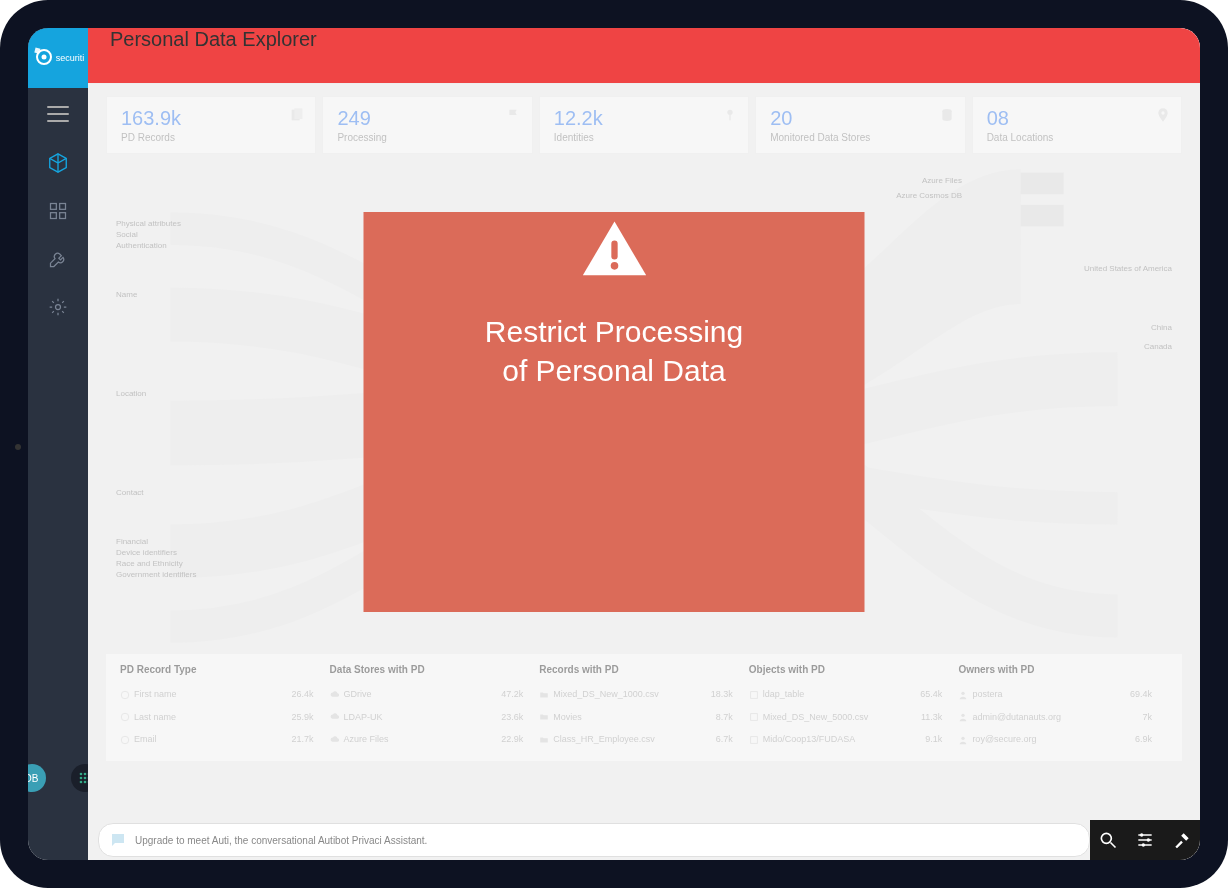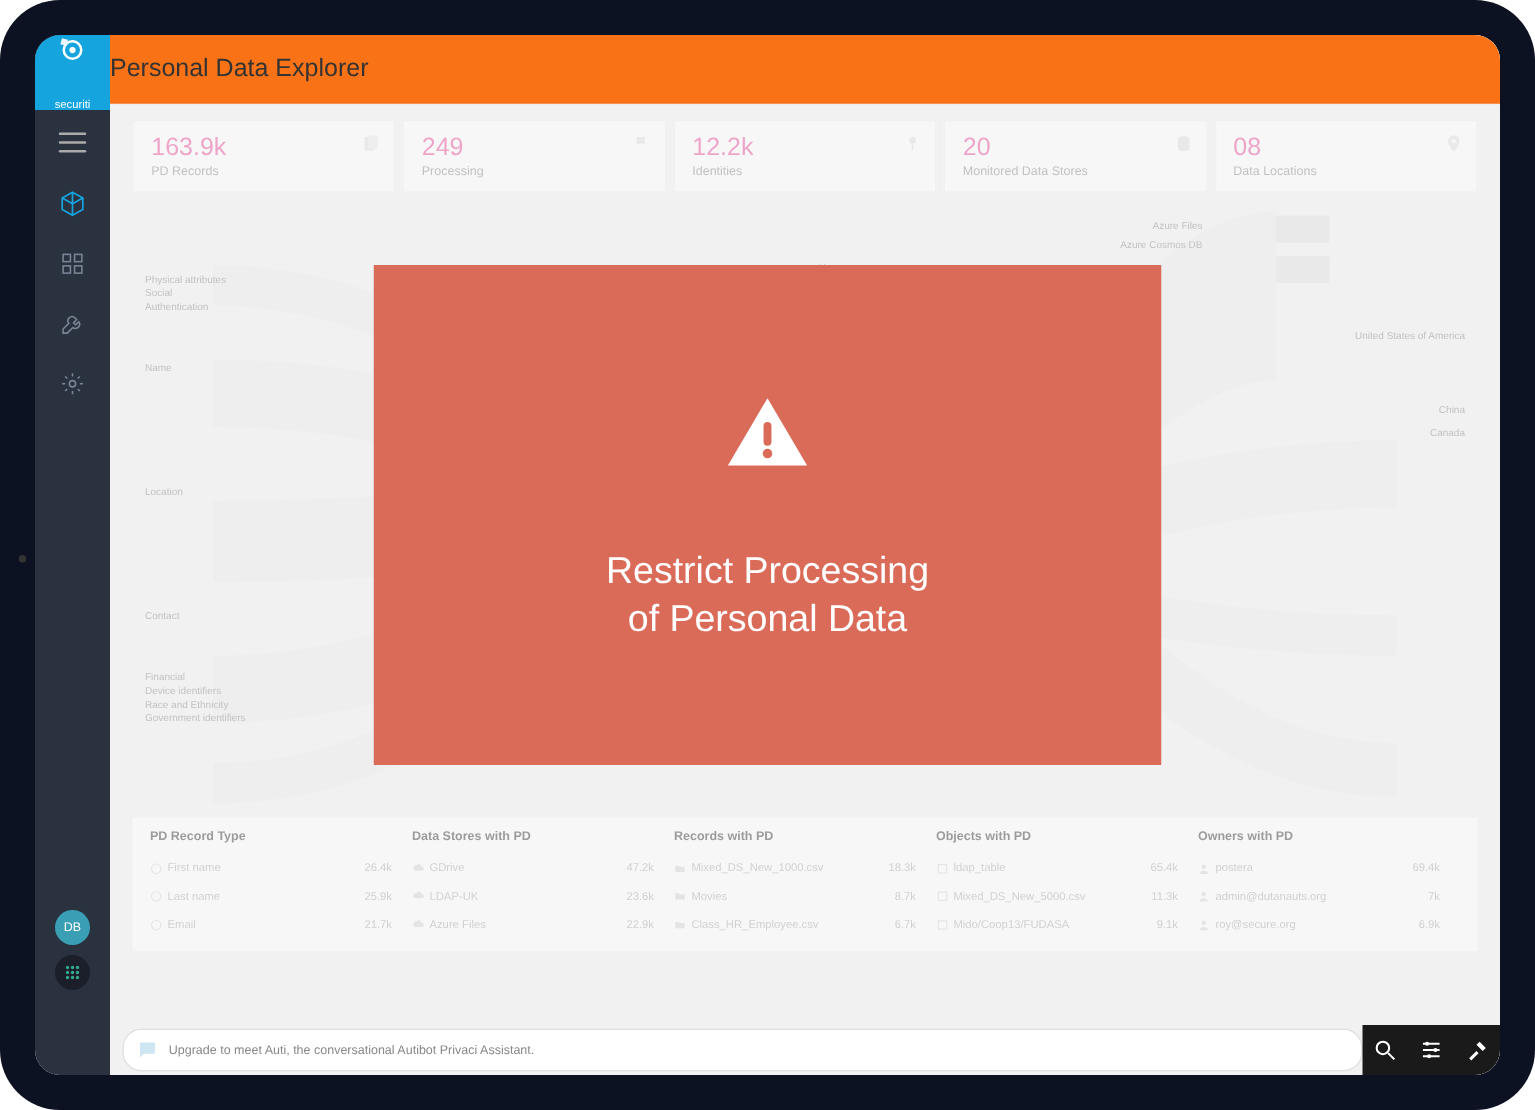--- a/index.html
+++ b/index.html
@@ -44,23 +44,23 @@
   display: flex;
   flex-direction: column;
   align-items: center;
   position: relative;
 }
 .logo-box {
   width: 60px;
   height: 60px;
   background: #15a4de;
   display: flex;
-  flex-direction: column;
-  align-items: center;
-  justify-content: space-between;
+  flex-direction: row;
+  align-items: center;
+  justify-content: center;
   color: #fff;
 }
 .logo-box svg { margin-bottom: 2px; }
 .logo-text { font-size: 9px; color: #fff; }
 .hamburger {
   margin-top: 18px;
   width: 22px;
   height: 16px;
   display: flex;
   flex-direction: column;
@@ -78,22 +78,22 @@
   width: 26px;
   height: 26px;
   display: flex;
   align-items: center;
   justify-content: center;
 }
 .sidebar-bottom {
   position: absolute;
   bottom: 68px;
   display: flex;
-  flex-direction: column;
-  gap: 8px;
+  flex-direction: row;
+  gap: 25px;
 }
 .avatar {
   width: 28px;
   height: 28px;
   border-radius: 50%;
   background: #3a9fb5;
   color: #fff;
   font-size: 10px;
   display: flex;
   align-items: center;
@@ -112,23 +112,24 @@
 
 .main {
   flex: 1;
   display: flex;
   flex-direction: column;
   position: relative;
   background: #f1f1f1;
 }
 .header {
   height: 56px;
-  background: #f97316;
-  display: flex;
-  align-items: center;
+  background: #ef4444;
+  display: flex;
+  align-items: flex-start;
+  padding-left: 22px;
   border-bottom: 1px solid #eee;
 }
 .page-title { font-size: 20px; font-weight: 400; color: #333; }
 .content { flex: 1; padding: 12px 18px 0 18px; position: relative; overflow: hidden; }
 .overlay-fade {
   position: absolute;
   inset: 56px 0 40px 0;
   background: rgba(241,241,241,0.55);
   pointer-events: none;
   z-index: 2;
@@ -139,21 +140,21 @@
   gap: 6px;
   margin-bottom: 10px;
 }
 .stat-card {
   flex: 1;
   background: #fff;
   padding: 10px 14px;
   position: relative;
   border: 1px solid #f0f0f0;
 }
-.stat-value { font-size: 20px; font-weight: 500; color: #ec4899; }
+.stat-value { font-size: 20px; font-weight: 500; color: #3b82f6; }
 .stat-label { font-size: 10px; color: #888; margin-top: 2px; }
 .stat-ic {
   position: absolute;
   right: 10px;
   top: 10px;
   width: 16px;
   height: 16px;
   opacity: 0.3;
 }
 
@@ -240,30 +241,29 @@
   align-items: center;
   justify-content: space-around;
 }
 .footer-tools svg { color: #fff; }
 
 .modal {
   position: absolute;
   left: 50%;
   top: 50%;
   transform: translate(-50%, -58%);
-  width: 630px;
+  width: 501px;
   height: 400px;
   background: #db6b59;
   display: flex;
   flex-direction: column;
   align-items: center;
-  justify-content: center;
+  justify-content: flex-start;
   z-index: 5;
   color: #fff;
-  gap: 28px;
 }
 .modal-title { font-size: 30px; font-weight: 400; text-align: center; line-height: 1.3; margin-top: 24px; }
 </style>
 </head>
 <body>
 
 <div class="tablet-frame">
   <div class="tablet-dot"></div>
   <div class="screen">
 

